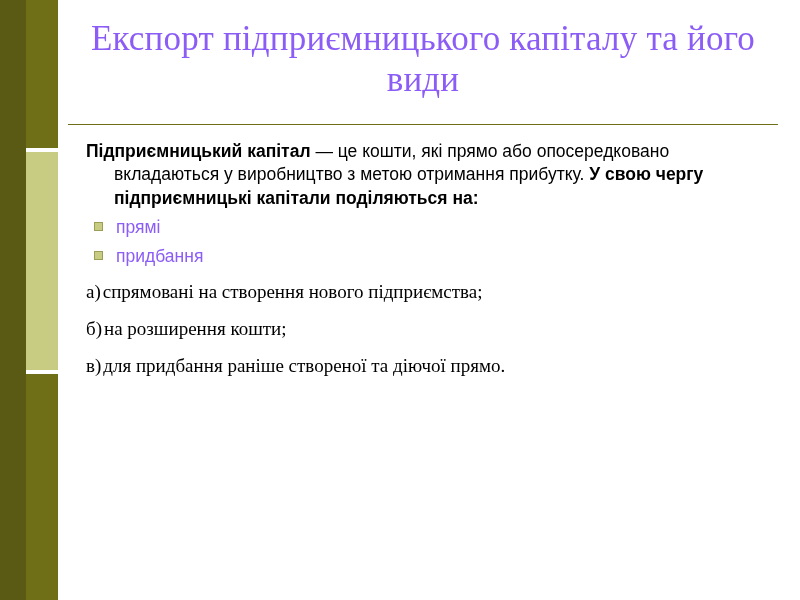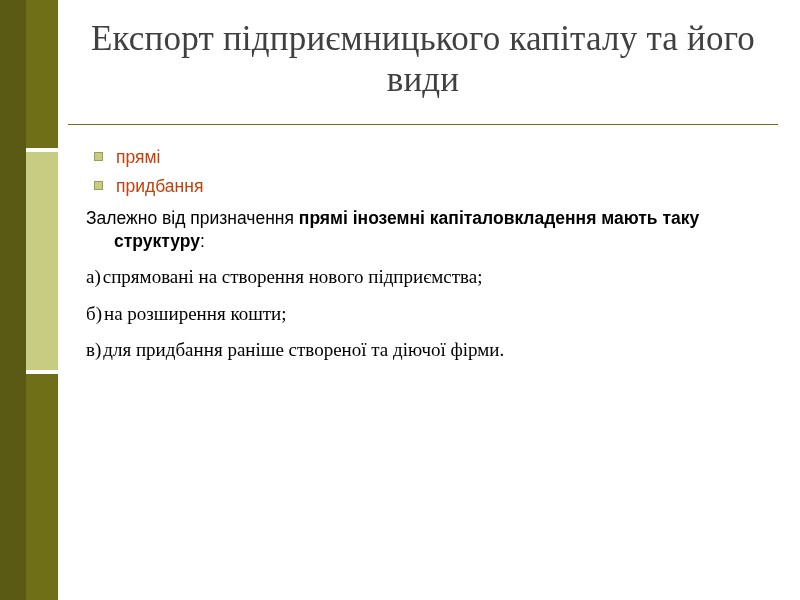--- a/index.html
+++ b/index.html
@@ -53,21 +53,21 @@
 
   .title {
     position: absolute;
     left: 10px;
     right: 22px;
     top: 18px;
     text-align: center;
     font-family: "Liberation Serif", serif;
     font-size: 35px;
     line-height: 1.18;
-    color: #404040;
+    color: #8b5cf6;
     letter-spacing: 0.2px;
   }
 
   .title-rule {
     position: absolute;
     left: 10px;
     right: 22px;
     top: 124px;
     height: 1px;
     background: #6f6f18;
@@ -110,21 +110,21 @@
     display: block;
     width: 9px;
     height: 9px;
     background: #c8cb82;
     border: 1px solid #9b9e55;
     box-sizing: border-box;
   }
   .bullet-text {
     font-size: 17.5px;
     line-height: 1.33;
-    color: #c2410c;
+    color: #8b5cf6;
   }
 
   .para-hanging {
     font-size: 17.5px;
     line-height: 1.33;
     color: #000000;
     margin: 8px 0 0 0;
     padding-left: 28px;
     text-indent: -28px;
   }
@@ -160,48 +160,48 @@
   <div class="sidebar-block sb-5"></div>
 </div>
 
 <div class="slide">
 
   <div class="title">Експорт підприємницького капіталу та його види</div>
   <div class="title-rule"></div>
 
   <div class="body">
 
+    <p class="para para-1">
+      <b class="first-line-pull">Підприємницький капітал</b><span> — це кошти, які прямо або опосередковано вкладаються у виробництво з метою отримання прибутку. </span><b>У свою чергу підприємницькі капітали поділяються на:</b>
+    </p>
 
     <div class="bullet-row">
       <span class="bullet-marker">
           <i class="bullet-square"></i>
         </span>
       <span class="bullet-text">прямі</span>
     </div>
 
     <div class="bullet-row">
       <span class="bullet-marker">
           <i class="bullet-square"></i>
         </span>
       <span class="bullet-text">придбання</span>
     </div>
 
-    <p class="para-hanging">
-      <span>Залежно від призначення </span><b>прямі іноземні капіталовкладення мають таку структуру</b><span>:</span>
-    </p>
 
     <p class="lettered">
       <span class="marker">а)</span>
       <span class="ltext">спрямовані на створення нового підприємства;</span>
     </p>
 
     <p class="lettered">
       <span class="marker">б)</span>
       <span class="ltext">на розширення кошти;</span>
     </p>
 
     <p class="lettered">
       <span class="marker">в)</span>
-      <span class="ltext">для придбання раніше створеної та діючої фірми.</span>
+      <span class="ltext">для придбання раніше створеної та діючої прямо.</span>
     </p>
 
   </div>
 </div>
 
 </body></html>

